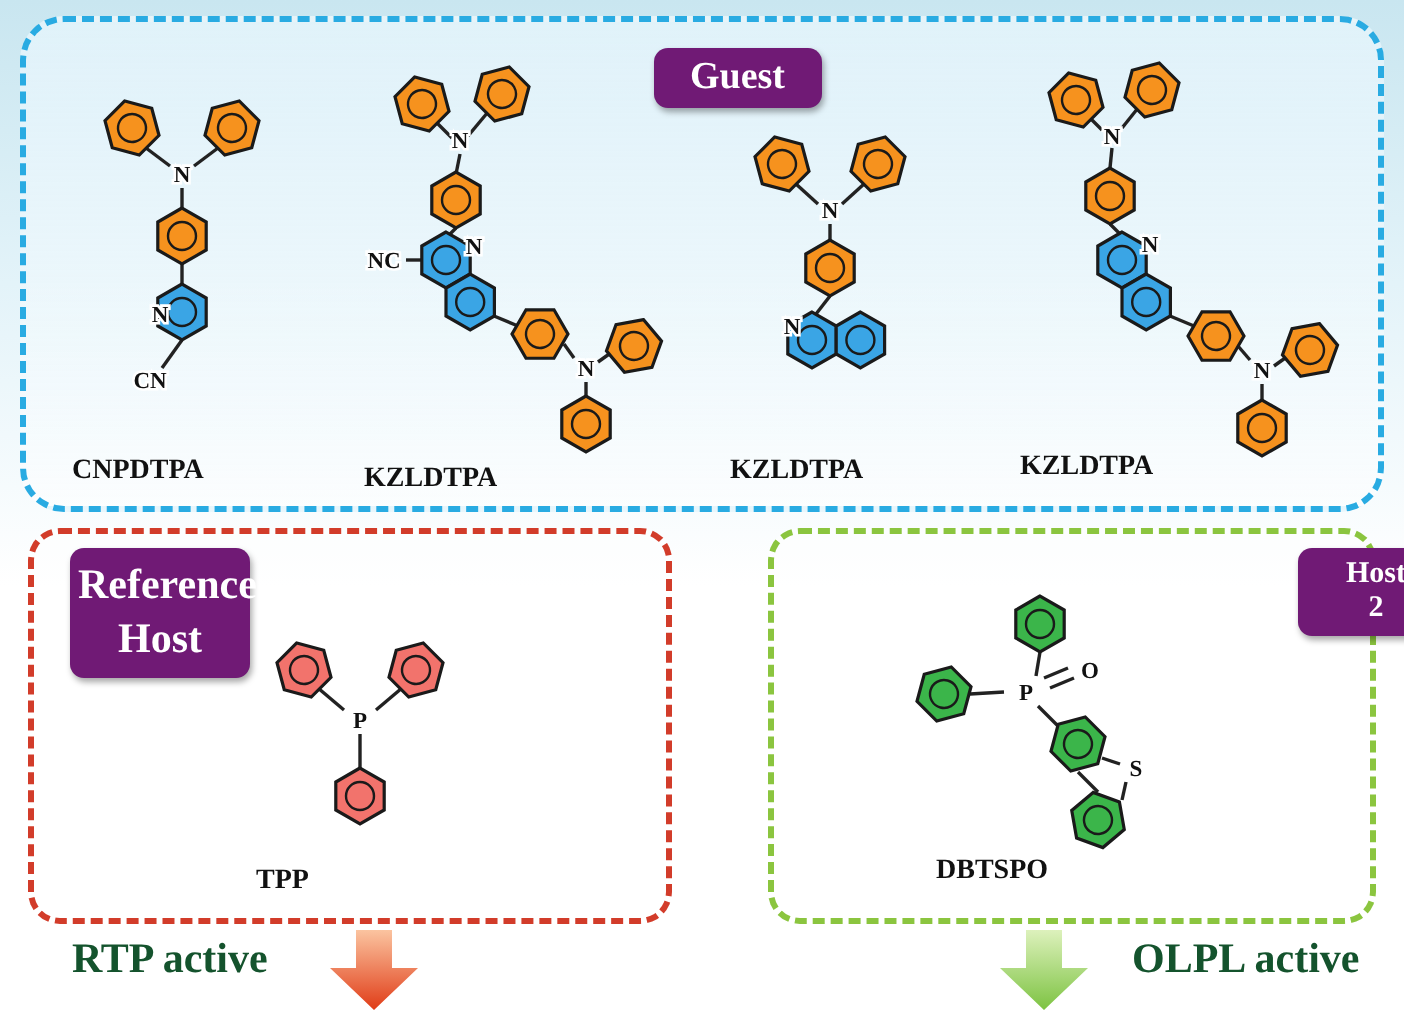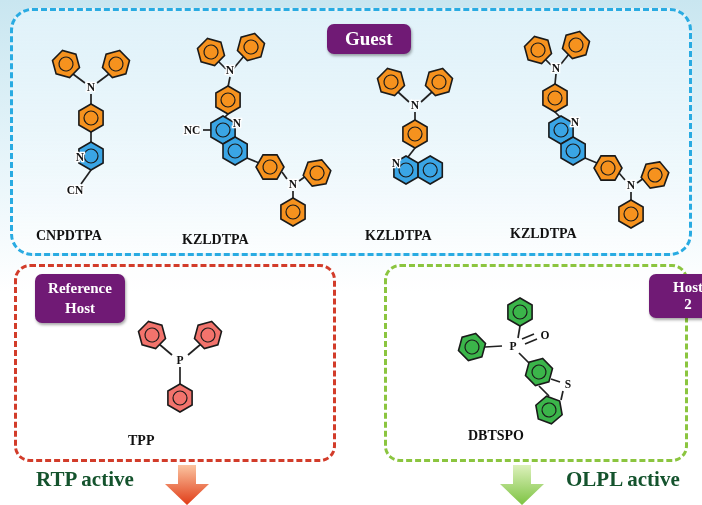--- a/index.html
+++ b/index.html
@@ -26,21 +26,21 @@
     border:3px dashed #8bc53f; border-radius:16px;
     background:rgba(255,255,255,0.45);
   }
   .badge {
     position:absolute; background:#701a75; color:#ffffff; font-weight:bold;
     border-radius:7px; text-align:center; box-shadow:1px 2px 3px rgba(0,0,0,0.35);
     z-index:5;
     margin-left:11px;
   }
   #guest-badge  { left:316px; top:24px;  font-size:19px; padding:4px 18px; }
-  #ref-badge    { left:24px;  top:274px; width:90px; font-size:15px; padding:5px 4px; line-height:1.3; }
+  #ref-badge    { left:24px;  top:274px; width:90px; font-size:21px; padding:5px 4px; line-height:1.3; }
   #host2-badge  { left:638px; top:274px; font-size:15px; padding:5px 24px; }
   .mol-label {
     position:absolute; font-weight:bold; font-size:14px; color:#111;
     text-align:left; width:110px; z-index:4;
   }
   .mol { position:absolute; z-index:3; }
   .footer-text { position:absolute; font-weight:bold; font-size:21px; color:#14532d; z-index:4; }
   .arrow-icon { position:absolute; z-index:4; }
   svg text {
     font-family:"Liberation Serif", serif; font-weight:bold; fill:#111;

